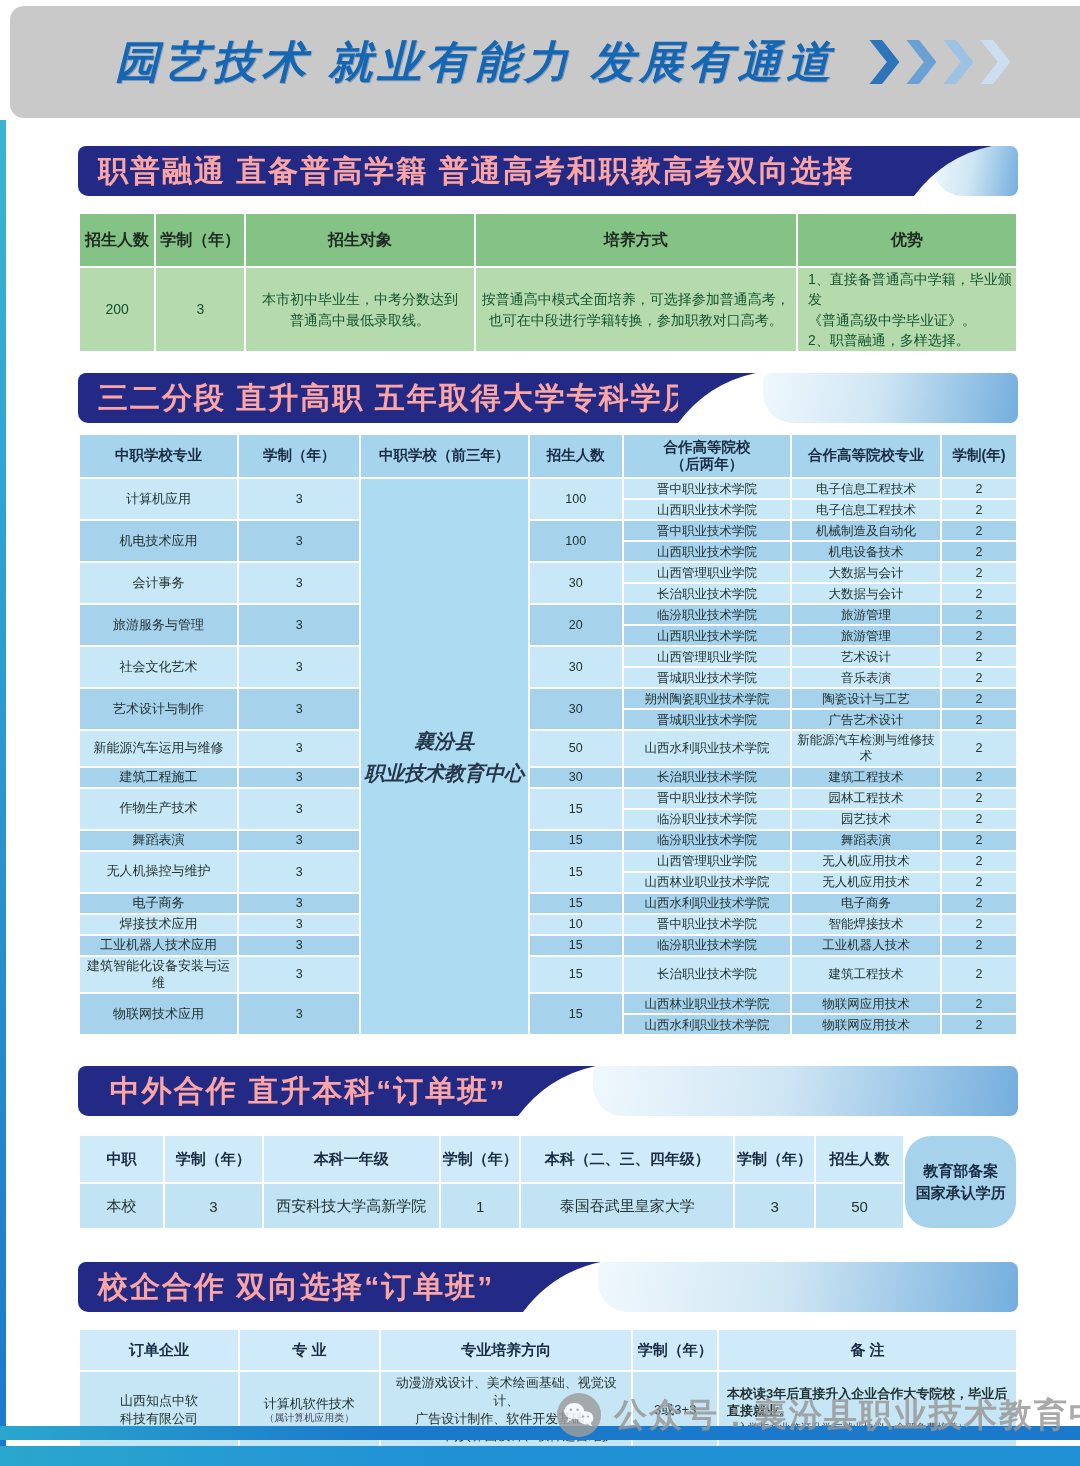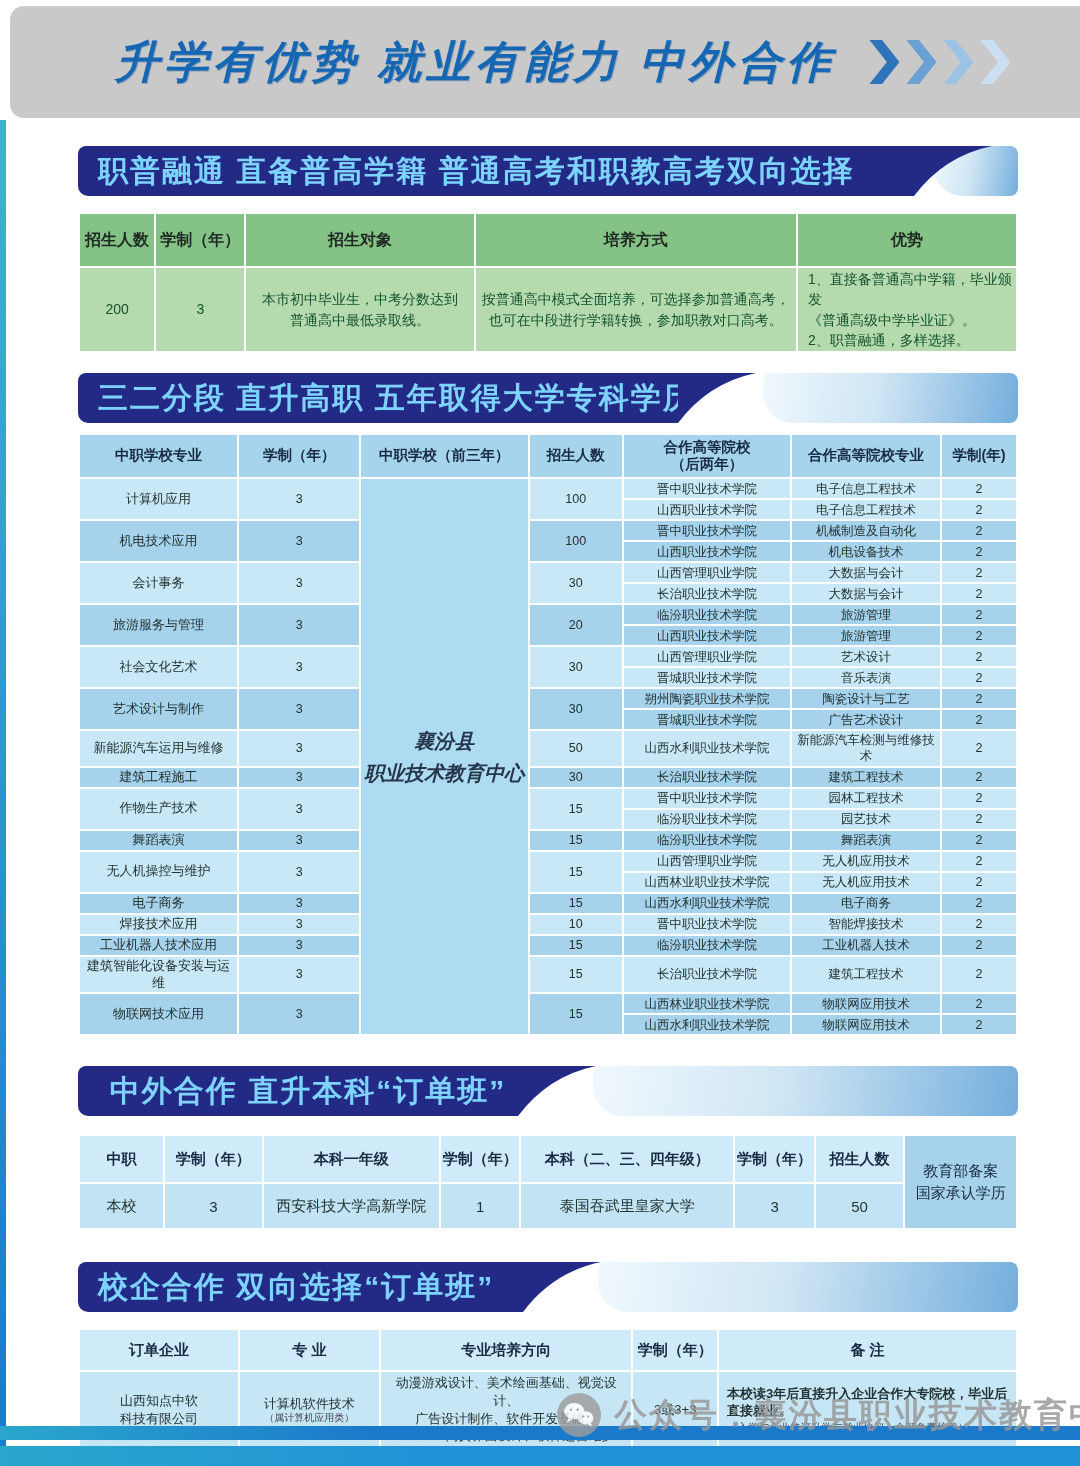--- a/index.html
+++ b/index.html
@@ -24,21 +24,21 @@
   .chev{width:30px;height:44px;display:inline-block;
     clip-path:polygon(0 0,42% 0,100% 50%,42% 100%,0 100%,58% 50%);}
   
   .left-edge{position:absolute;left:0;top:120px;bottom:18px;width:6px;
     background:linear-gradient(#39b4d2,#1b79cb);}
   
   .content{position:absolute;top:118px;left:78px;width:940px;}
   
   .banner-row{position:relative;height:50px;}
   .banner{
-    position:absolute;left:0;top:0;height:50px;background:#232a86;color:#7dd3fc;
+    position:absolute;left:0;top:0;height:50px;background:#232a86;color:#fca5a5;
     border-radius:8px 0 0 10px;display:flex;align-items:center;
     padding-left:20px;box-sizing:border-box;z-index:2;
   }
   .banner span{font-size:30px;font-weight:bold;letter-spacing:2px;white-space:nowrap;}
   .tail{position:absolute;left:100%;top:0;height:50px;width:78px;}
   .grad-blk{
     position:absolute;right:0;top:0;height:50px;
     background:linear-gradient(100deg,#f0f8fd 0%,#cfe6f4 45%,#74aedd 100%);
     border-radius:8px 8px 8px 30px;z-index:1;
   }
@@ -60,21 +60,21 @@
   .t2 .hd td{background:#a6d4ec;font-size:14.5px;font-weight:bold;color:#182c44;height:40px;line-height:1.2;}
   .t2 tr.light td{background:#c9e8f7;}
   .t2 tr.dark td{background:#a6d2eb;}
   .t2 td{font-size:12.5px;color:#233;line-height:1.3;height:17px;}
   .t2 td.school-cell{background:#addbf2 !important;font-size:20px;font-weight:bold;color:#26364a;line-height:1.6;font-style:italic;}
   .t2 td.mj{font-size:13px;}
   
   .t3{margin-top:18px;}
   .t3 .hd td{background:#cfeaf8;font-size:15px;font-weight:bold;color:#182c44;height:44px;line-height:1.2;}
   .t3 .bd td{background:#c2e3f3;font-size:15px;height:42px;color:#233;}
-  .t3 td.side{background:#a6d2eb;font-size:15px;font-weight:normal;line-height:1.5;color:#182c44;}
+  .t3 td.side{background:#a6d2eb;font-size:15px;font-weight:bold;line-height:1.5;color:#182c44;border-radius:26px;}
   
   .t4{margin-top:16px;}
   .t4 td{padding:2px 3px;}
   .t4 .hd td{background:#cfeaf8;font-size:15px;font-weight:bold;color:#182c44;height:36px;}
   .t4 tr.light td{background:#c7e6f5;}
   .t4 tr.dark td{background:#a9d5ee;}
   .t4 td{font-size:13px;line-height:1.35;color:#233;height:48px;}
   .t4 .small{font-size:10px;color:#445;display:block;line-height:1.2;}
   .t4 .note-cell{text-align:left;padding-left:8px;}
   .t4 .note-main{font-weight:bold;}
@@ -88,21 +88,21 @@
   .watermark{
     position:absolute;left:556px;top:1392px;display:flex;align-items:center;gap:12px;
     opacity:.82;z-index:10;
   }
   .watermark .txt{font-size:33px;color:#979797;letter-spacing:2px;font-weight:bold;white-space:nowrap;}
 </style>
 </head>
 <body>
 
 <div class="top-band">
-  <div class="top-title">升学有优势 就业有能力 中外合作</div>
+  <div class="top-title">园艺技术 就业有能力 发展有通道</div>
   <div class="chevrons">
       <span class="chev" style="background: rgb(45, 116, 186);"></span>
       <span class="chev" style="background: rgb(106, 160, 211);"></span>
       <span class="chev" style="background: rgb(156, 195, 228);"></span>
       <span class="chev" style="background: rgb(203, 223, 240);"></span>
     </div>
 </div>
 
 <div class="left-edge"></div>
 

